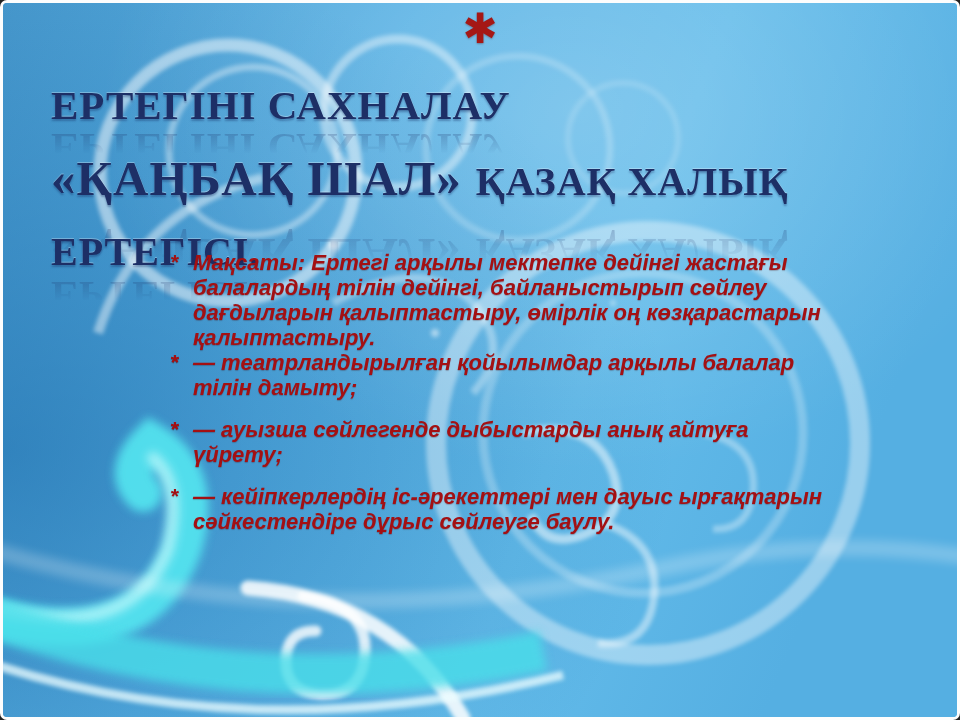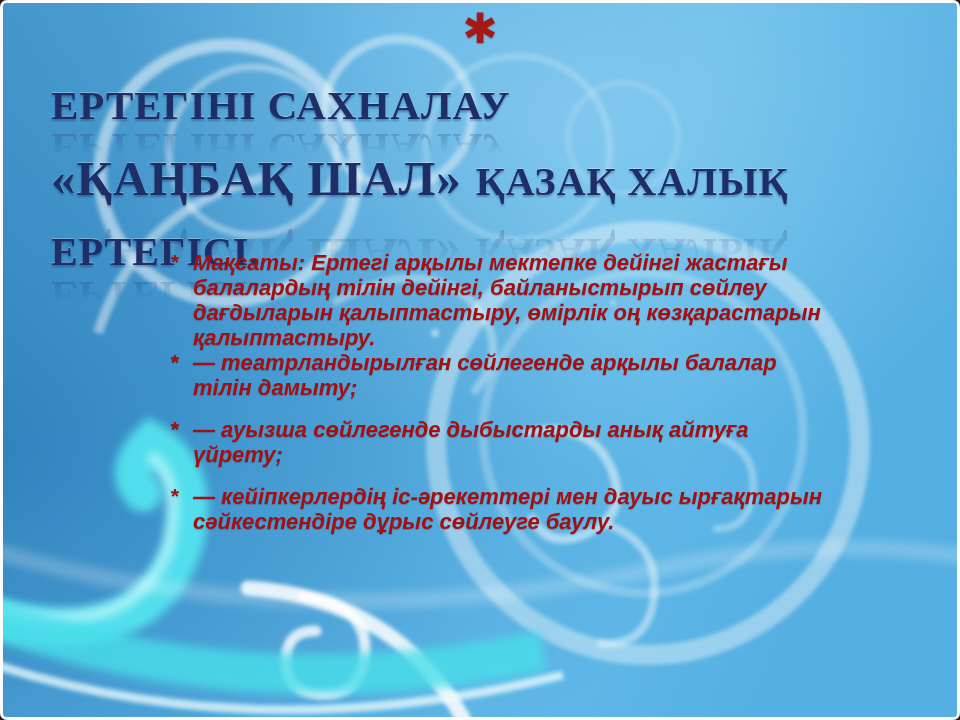--- a/index.html
+++ b/index.html
@@ -164,21 +164,21 @@
     <ul>
       <li>
         <span class="marker">*</span>
         <span>Мақсаты: Ертегі арқылы мектепке дейінгі жастағы балалардың тілін дейінгі, байланыстырып сөйлеу дағдыларын қалыптастыру, өмірлік оң көзқарастарын қалыптастыру.</span>
       </li>
       <li>
         <span class="marker">*</span>
       </li>
       <li>
         <span class="marker">*</span>
-        <span>— театрландырылған сөйлегенде арқылы балалар тілін дамыту;</span>
+        <span>— театрландырылған қойылымдар арқылы балалар тілін дамыту;</span>
       </li>
       <li class="gap">
         <span class="marker">*</span>
       </li>
       <li class="gap">
         <span class="marker">*</span>
         <span>— ауызша сөйлегенде дыбыстарды анық айтуға үйрету;</span>
       </li>
       <li class="gap">
         <span class="marker">*</span>

